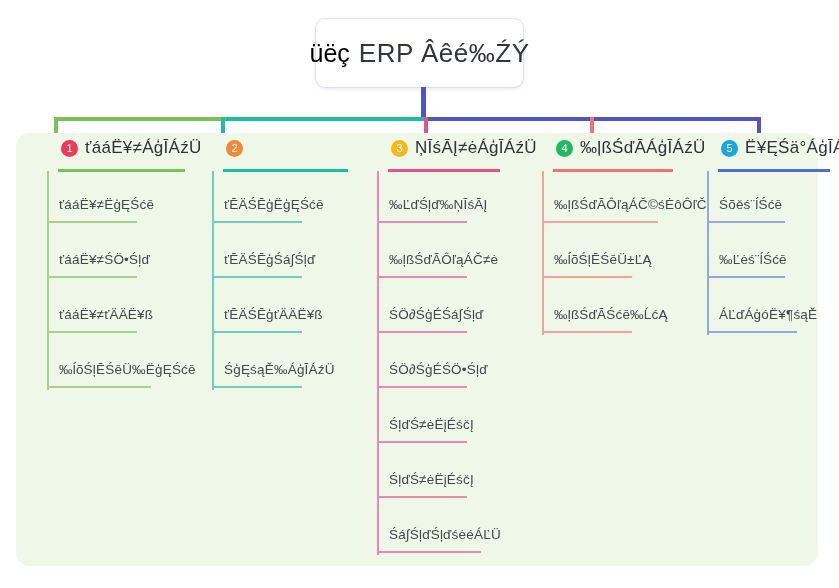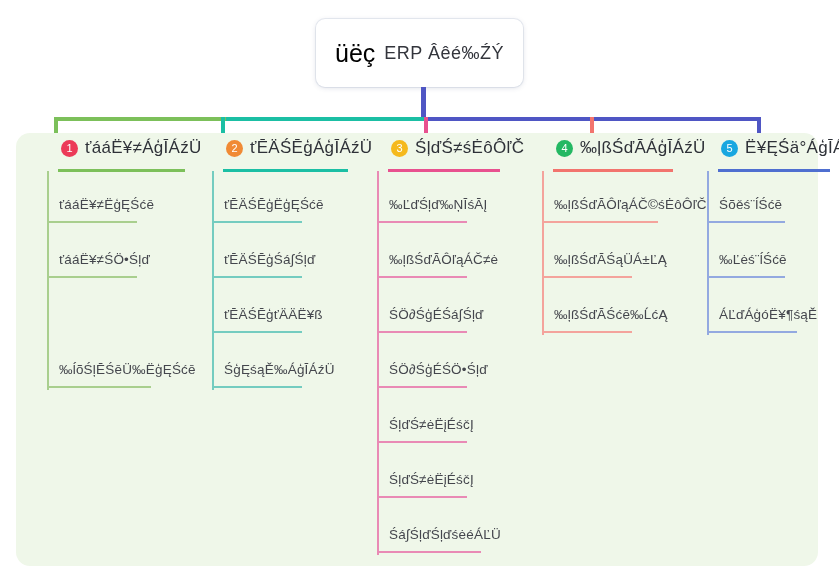--- a/index.html
+++ b/index.html
@@ -17,21 +17,21 @@
     left: 316px; top: 19px;
     width: 207px; height: 68px;
     background: #ffffff;
     border-radius: 9px;
     box-shadow: 0 1px 5px rgba(60,70,110,.17), 0 0 0 1px rgba(220,225,235,.55);
     display: flex; align-items: center; justify-content: center;
     gap: 9px;
   }
   .root-emoji { font-size: 25px; line-height: 1; }
   .root-title {
-    font-size: 18px; color: #33353c; letter-spacing: .5px; white-space: nowrap;
+    font-size: 26px; color: #33353c; letter-spacing: .5px; white-space: nowrap;
   }
   .root-stem {
     position: absolute; left: 421px; top: 87px;
     width: 5px; height: 33px; background: #4f56c4;
   }
 
   
   .hbar { position: absolute; height: 4px; top: 117px; }
   .drop { position: absolute; width: 4px; top: 117px; }
 
@@ -115,30 +115,34 @@
         <div class="leaf" style="left: 19px; top: 119px; width: 78px;">
           <span class="leaf-text">ťááË¥≠ŚÖ•Śļď</span>
           <div class="leaf-rule" style="width: 78px; background: rgb(169, 207, 142);"></div>
           <div class="leaf-stub" style="background: rgb(169, 207, 142);"></div>
         </div>
         <div class="leaf" style="left: 19px; top: 64px; width: 78px;">
           <span class="leaf-text">ťááË¥≠ËģĘŚćē</span>
           <div class="leaf-rule" style="width: 78px; background: rgb(169, 207, 142);"></div>
           <div class="leaf-stub" style="background: rgb(169, 207, 142);"></div>
         </div>
+        <div class="leaf" style="left: 19px; top: 174px; width: 78px;">
+          <span class="leaf-text">ťááË¥≠ťÄÄË¥ß</span>
+          <div class="leaf-rule" style="width: 78px; background: rgb(169, 207, 142);"></div>
+          <div class="leaf-stub" style="background: rgb(169, 207, 142);"></div>
+        </div>
         <div class="leaf" style="left: 19px; top: 229px; width: 92px;">
           <span class="leaf-text">‰ĺõŚļĒŚēÜ‰ËģĘŚćē</span>
           <div class="leaf-rule" style="width: 92px; background: rgb(169, 207, 142);"></div>
           <div class="leaf-stub" style="background: rgb(169, 207, 142);"></div>
         </div>
       </div>
       <div class="col" style="left: 205px;">
         <div class="col-head">
           <span class="badge" style="background: rgb(240, 138, 53);">2</span>
-          <span class="col-title">ťĒÄŚĒģÁģĪÁźÜ</span>
         </div>
         <div class="head-rule" style="top: 36px; width: 125px; background: rgb(27, 191, 164);"></div>
         <div class="trunk" style="left: 7px; top: 38px; height: 219px; background: rgb(116, 204, 192);"></div>
         <div class="leaf" style="left: 19px; top: 64px; width: 78px;">
           <span class="leaf-text">ťĒÄŚĒģËģĘŚćē</span>
           <div class="leaf-rule" style="width: 78px; background: rgb(116, 204, 192);"></div>
           <div class="leaf-stub" style="background: rgb(116, 204, 192);"></div>
         </div>
         <div class="leaf" style="left: 19px; top: 119px; width: 78px;">
           <span class="leaf-text">ťĒÄŚĒģŚá∫Śļď</span>
@@ -152,21 +156,21 @@
         </div>
         <div class="leaf" style="left: 19px; top: 229px; width: 78px;">
           <span class="leaf-text">ŚģĘśąĚ‰ÁģĪÁźÜ</span>
           <div class="leaf-rule" style="width: 78px; background: rgb(116, 204, 192);"></div>
           <div class="leaf-stub" style="background: rgb(116, 204, 192);"></div>
         </div>
       </div>
       <div class="col" style="left: 370px;">
         <div class="col-head">
           <span class="badge" style="background: rgb(245, 185, 29);">3</span>
-          <span class="col-title">ŚļďŚ≠śĖôÔľČ</span>
+          <span class="col-title">ŅĪśĀĮ≠ėÁģĪÁźÜ</span>
         </div>
         <div class="head-rule" style="top: 36px; width: 112px; background: rgb(232, 81, 143);"></div>
         <div class="trunk" style="left: 7px; top: 38px; height: 384px; background: rgb(233, 138, 181);"></div>
         <div class="leaf" style="left: 19px; top: 64px; width: 78px;">
           <span class="leaf-text">‰ĽďŚļď‰ŅĪśĀĮ</span>
           <div class="leaf-rule" style="width: 78px; background: rgb(233, 138, 181);"></div>
           <div class="leaf-stub" style="background: rgb(233, 138, 181);"></div>
         </div>
         <div class="leaf" style="left: 19px; top: 119px; width: 78px;">
           <span class="leaf-text">‰ļßŚďĀÔľąÁČ≠ė</span>
@@ -205,21 +209,21 @@
           <span class="col-title">‰ļßŚďĀÁģĪÁźÜ</span>
         </div>
         <div class="head-rule" style="top: 36px; width: 120px; background: rgb(242, 116, 110);"></div>
         <div class="trunk" style="left: 7px; top: 38px; height: 164px; background: rgb(244, 163, 156);"></div>
         <div class="leaf" style="left: 19px; top: 64px; width: 104px;">
           <span class="leaf-text">‰ļßŚďĀÔľąÁČ©śĖôÔľČ</span>
           <div class="leaf-rule" style="width: 104px; background: rgb(244, 163, 156);"></div>
           <div class="leaf-stub" style="background: rgb(244, 163, 156);"></div>
         </div>
         <div class="leaf" style="left: 19px; top: 119px; width: 78px;">
-          <span class="leaf-text">‰ļßŚďĀŚąÜÁ±ĽĄ</span>
+          <span class="leaf-text">‰ĺõŚļĒŚēÜ±ĽĄ</span>
           <div class="leaf-rule" style="width: 78px; background: rgb(244, 163, 156);"></div>
           <div class="leaf-stub" style="background: rgb(244, 163, 156);"></div>
         </div>
         <div class="leaf" style="left: 19px; top: 174px; width: 78px;">
           <span class="leaf-text">‰ļßŚďĀŚćē‰ĹćĄ</span>
           <div class="leaf-rule" style="width: 78px; background: rgb(244, 163, 156);"></div>
           <div class="leaf-stub" style="background: rgb(244, 163, 156);"></div>
         </div>
       </div>
       <div class="col" style="left: 700px;">

